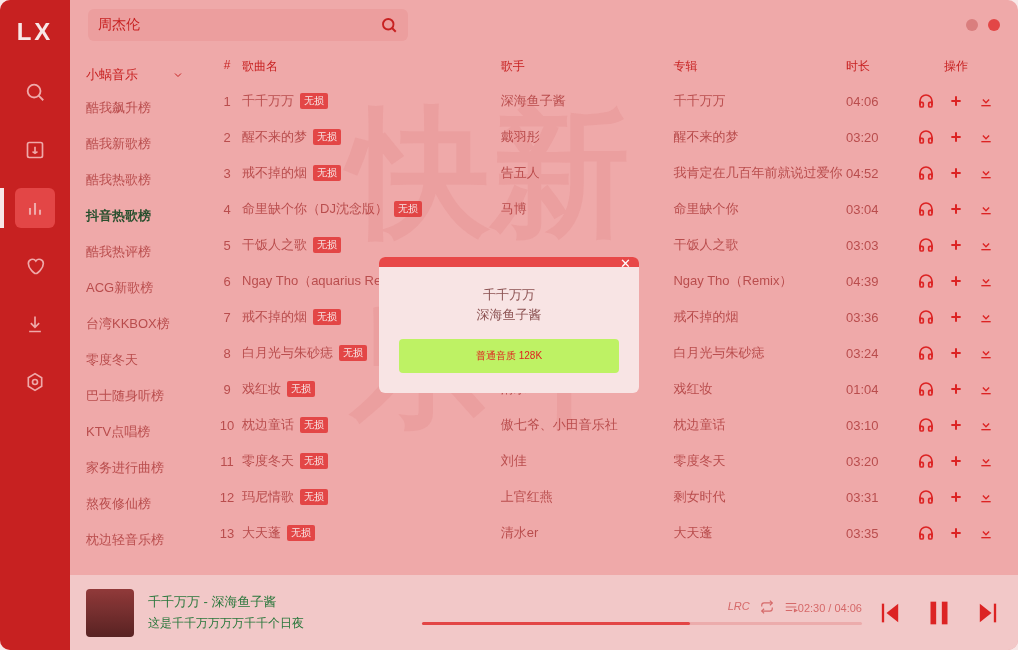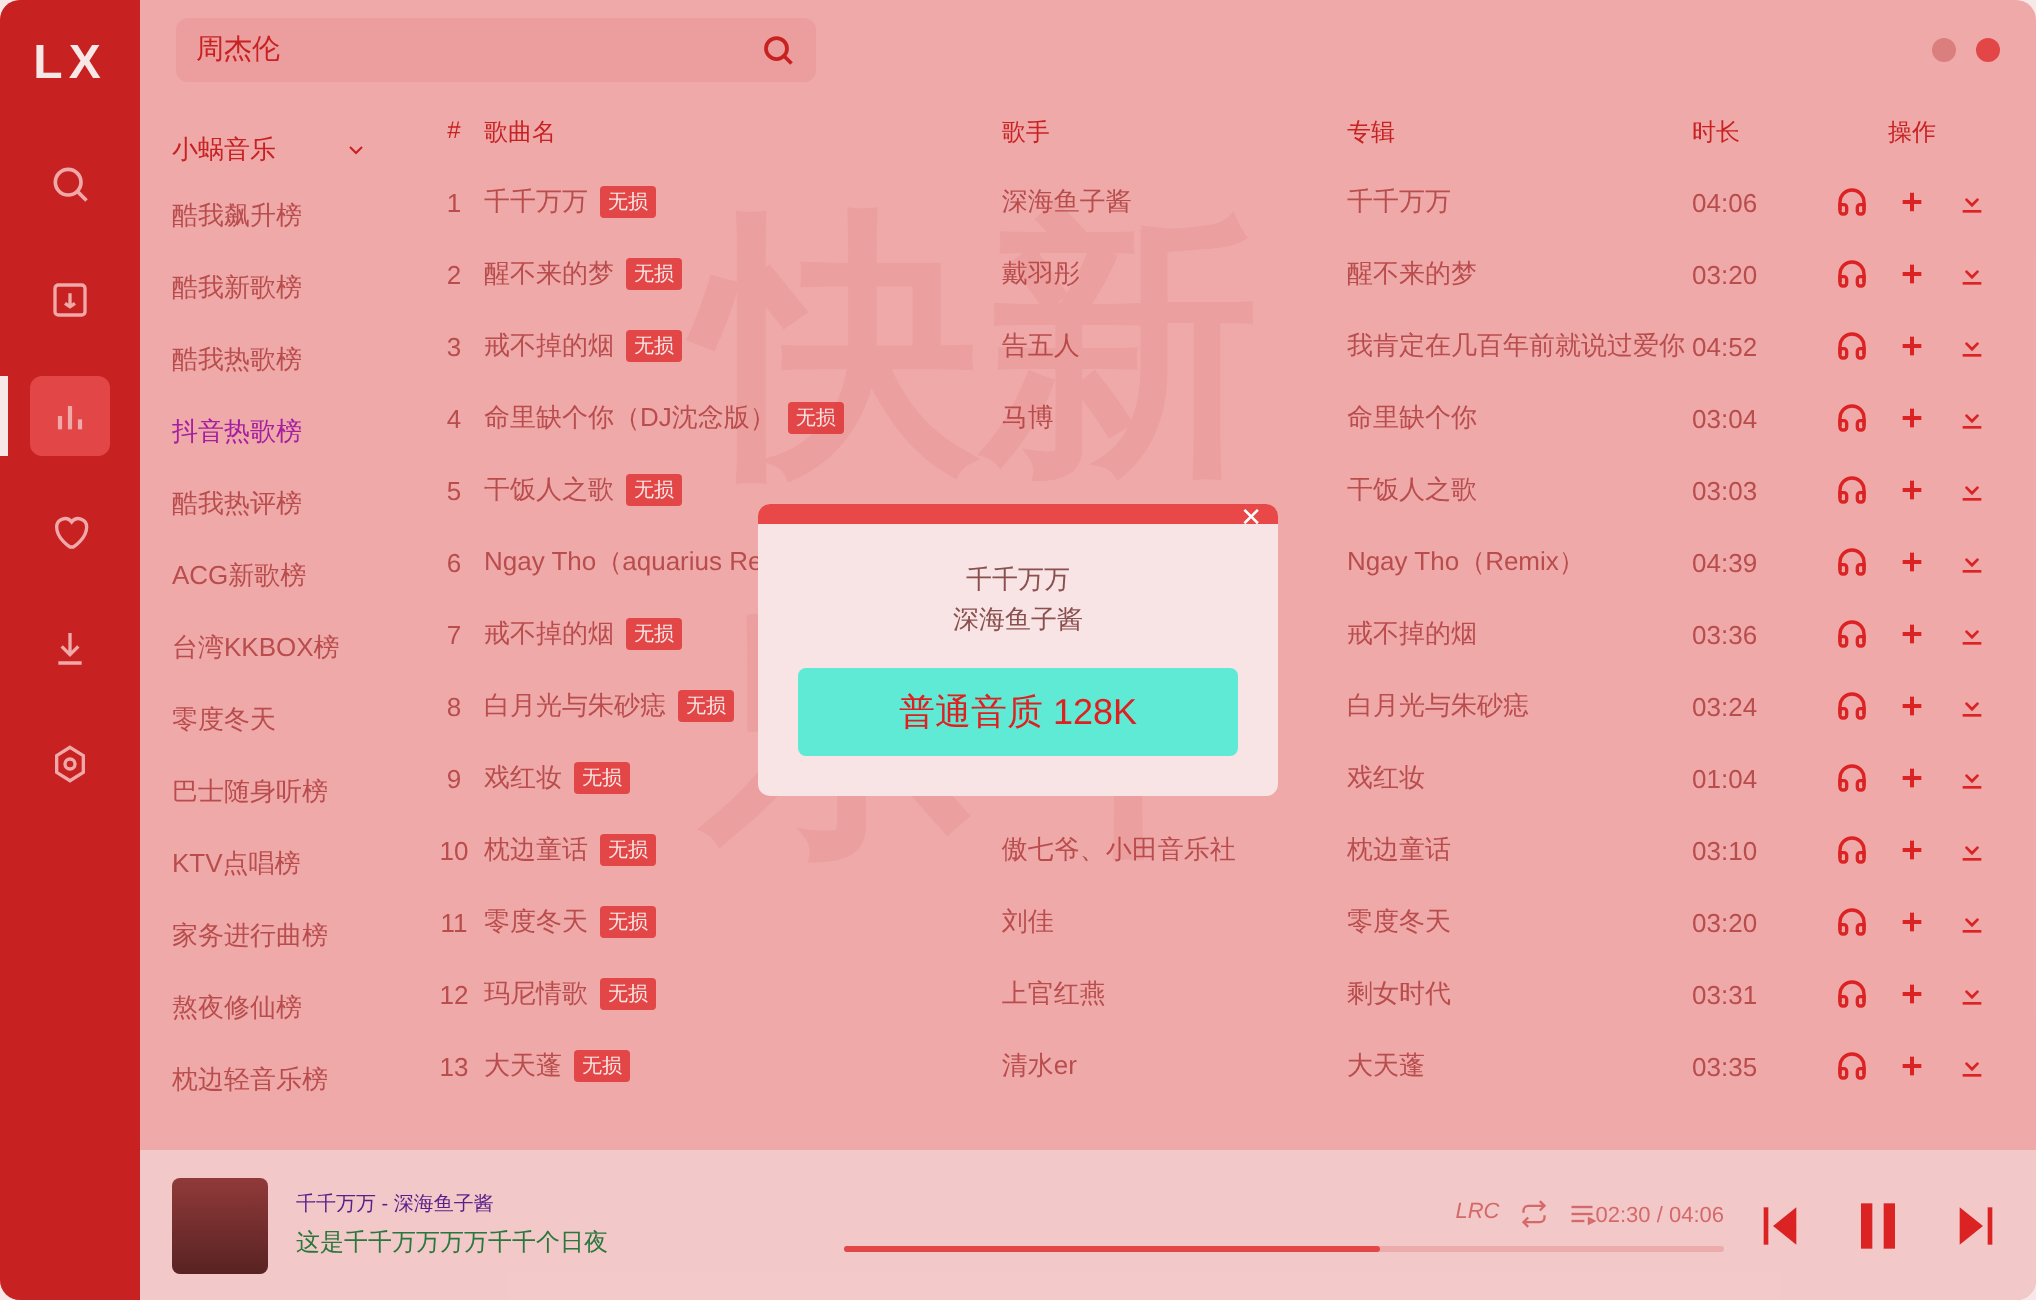--- a/index.html
+++ b/index.html
@@ -16,51 +16,51 @@
 .search-input{flex:1;border:none;background:transparent;outline:none;color:#c81e1e;font-size:14px}
 .search-icon-btn{color:#c81e1e;display:flex}
 .window-controls{margin-left:auto;display:flex;gap:10px}
 .win-dot{width:12px;height:12px;border-radius:50%;cursor:pointer}
 .win-dot.min{background:#d88;}
 .win-dot.close{background:#e84848}
 .content{flex:1;display:flex;overflow:hidden}
 .playlist-col{width:130px;padding:10px 0}
 .src-dropdown{padding:6px 16px;color:#c81e1e;font-size:13px;display:flex;align-items:center;justify-content:space-between;cursor:pointer}
 .pl-item{padding:9px 16px;color:#b85050;font-size:13px;cursor:pointer;white-space:nowrap}
-.pl-item.active{color:#a21caf;font-weight:400}
+.pl-item.active{color:#14532d;font-weight:700}
 .table-wrap{flex:1;overflow:hidden}
 .tbl-head{display:flex;padding:8px 12px;color:#c81e1e;font-size:12px}
 .tbl-row{display:flex;padding:9px 12px;color:#b85050;font-size:13px;align-items:center;cursor:pointer}
 .col-idx{width:30px;text-align:center}
 .col-name{flex:3;display:flex;align-items:center;gap:6px}
 .col-artist{flex:2}
 .col-album{flex:2;white-space:nowrap;overflow:hidden;text-overflow:ellipsis}
 .col-dur{width:60px}
 .col-ops{width:100px;display:flex;gap:14px;justify-content:center}
 .badge{background:#e84848;color:#fff;font-size:10px;padding:1px 4px;border-radius:2px}
 .op-btn{color:#e02020;cursor:pointer;display:flex}
 .player{height:75px;background:#f9dcdc;display:flex;align-items:center;padding:0 16px;gap:14px}
 .cover{width:48px;height:48px;background:linear-gradient(180deg,#8a3a3a,#4a2020);border-radius:4px}
 .track-info{flex:0 0 260px}
-.track-title{color:#4c1d95;font-size:10px;margin-bottom:4px}
+.track-title{color:#15803d;font-size:13px;margin-bottom:4px}
 .track-sub{color:#15803d;font-size:12px}
 .progress-wrap{flex:1;display:flex;flex-direction:column;gap:6px}
 .progress-bar{height:3px;background:#f2bcbc;border-radius:2px;position:relative}
 .progress-fill{height:100%;width:61%;background:#e84848;border-radius:2px}
 .progress-meta{display:flex;justify-content:flex-end;align-items:center;font-size:11px;color:#d87070}
 .meta-icons{display:flex;gap:10px}
 .controls{display:flex;gap:18px;align-items:center}
 .ctrl-btn{color:#e02020;cursor:pointer;display:flex}
 .modal-overlay{position:absolute;top:0;left:0;right:0;bottom:0;background:rgba(200,60,60,0.12);display:flex;align-items:center;justify-content:center;z-index:100}
 .modal{width:260px;background:#f8e4e4;border-radius:6px;overflow:hidden}
 .modal-head{height:10px;background:#e84848;position:relative}
 .modal-close{position:absolute;right:4px;top:-1px;color:#fff;cursor:pointer;font-size:13px;padding:0 4px}
 .modal-body{padding:18px 20px 20px;text-align:center}
 .modal-title{color:#8a5050;font-size:13px;line-height:20px;margin-bottom:14px}
-.quality-btn{background:#5eead4;color:#e02020;padding:10px 30px;border-radius:4px;font-size:18px;cursor:pointer;border:none;width:100%}
+.quality-btn{background:#bef264;color:#e02020;padding:10px 30px;border-radius:4px;font-size:10px;cursor:pointer;border:none;width:100%}
 .bg-decor{position:absolute;top:80px;left:350px;font-size:140px;color:rgba(200,50,50,0.08);font-weight:bold;pointer-events:none;z-index:0}
 </style>
 </head>
 <body>
 
 <div class="app">
   <div class="bg-decor">快新<br>乐年</div>
   <div class="sidebar">
     <div class="logo">LX</div>
     <div class="nav-icon">

